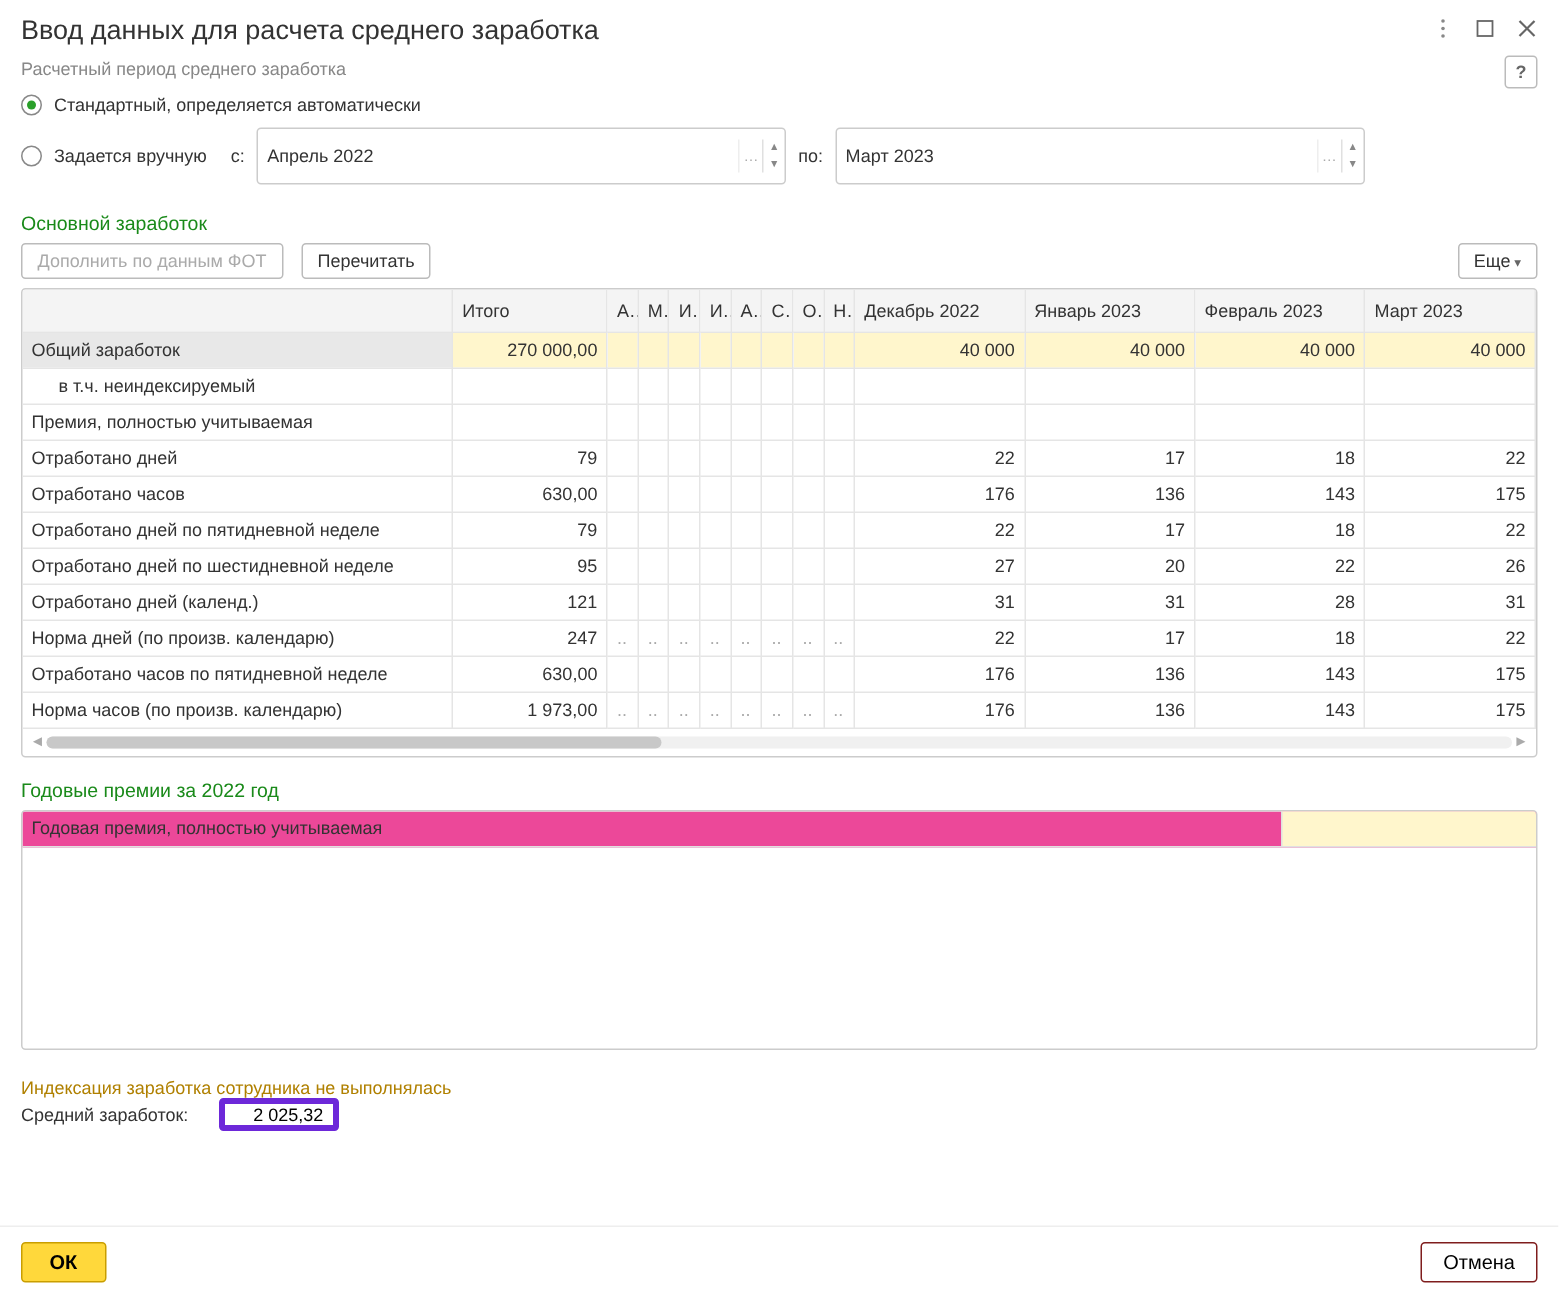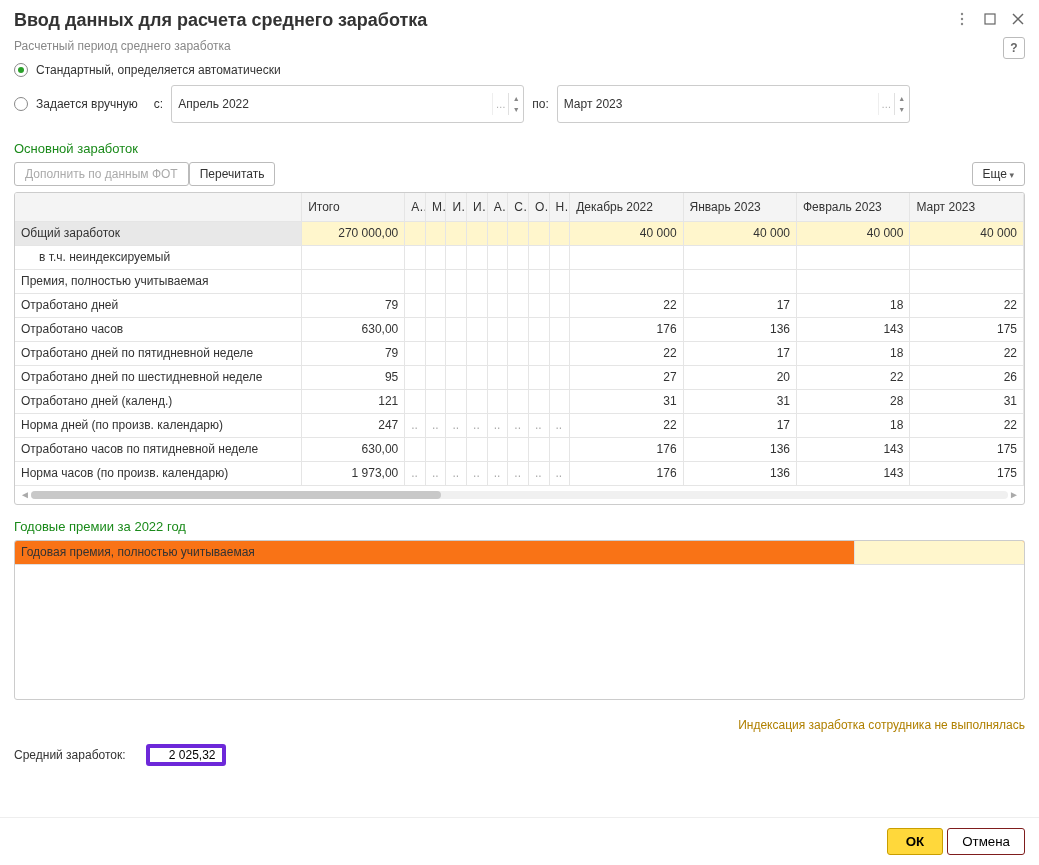--- a/index.html
+++ b/index.html
@@ -11,21 +11,21 @@
     color: #333;
     width: 1039px;
     height: 865px;
     overflow: hidden;
   }
   .window { display: flex; flex-direction: column; height: 865px; }
   .titlebar {
     display: flex; align-items: center; justify-content: space-between;
     padding: 10px 14px 6px 14px;
   }
-  .titlebar h1 { font-size: 18px; font-weight: bold; margin: 0; color: #333; }
+  .titlebar h1 { font-size: 18px; font-weight: normal; margin: 0; color: #333; }
   .titlebar-icons { display: flex; gap: 14px; align-items: center; }
   .titlebar-icons svg { width: 14px; height: 14px; cursor: pointer; }
 
   .content { padding: 2px 14px 14px 14px; flex: 1; display: flex; flex-direction: column; position: relative; }
 
   .period-label { color: #888; font-size: 12px; margin-bottom: 6px; }
   .help-btn {
     position: absolute; right: 14px; top: 0;
     width: 22px; height: 22px; border: 1px solid #bbb; border-radius: 3px;
     background: #fff; font-weight: bold; color: #666; text-align: center;
@@ -49,21 +49,21 @@
   .date-btn {
     width: 16px; height: 22px; display: flex; align-items: center; justify-content: center;
     color: #aaa; font-size: 10px; cursor: pointer; border-left: 1px solid #eee;
   }
   .spinner { display: flex; flex-direction: column; border-left: 1px solid #e0e0e0; }
   .spin { width: 14px; height: 11px; font-size: 7px; color: #888; display: flex; align-items: center; justify-content: center; cursor: pointer; }
 
   .section-title { color: #1a8a1a; font-size: 13px; margin: 14px 0 6px 0; }
 
   .toolbar { display: flex; align-items: center; justify-content: space-between; margin-bottom: 6px; }
-  .toolbar-left { display: flex; gap: 0; }
+  .toolbar-left { display: flex; gap: 12px; }
   .btn {
     border: 1px solid #bbb; border-radius: 3px; background: #fff;
     padding: 4px 10px; font-size: 12px; cursor: pointer; color: #333;
   }
   .btn.disabled { color: #aaa; }
   .btn-more::after { content: " ▾"; font-size: 9px; color: #666; }
 
   .grid-wrap { border: 1px solid #ccc; border-radius: 3px; overflow: hidden; }
   .grid-scroll { overflow-x: auto; }
   table.grid { border-collapse: collapse; width: 100%; table-layout: fixed; }
@@ -85,34 +85,34 @@
   .dots { color: #aaa; font-size: 10px; text-align: right; }
 
   .hscroll {
     height: 18px; display: flex; align-items: center; padding: 2px 4px;
   }
   .hscroll .track { flex: 1; height: 8px; background: #f0f0f0; border-radius: 4px; position: relative; }
   .hscroll .thumb { position: absolute; left: 0; top: 0; height: 8px; width: 42%; background: #c8c8c8; border-radius: 4px; }
   .hscroll .arrow { width: 12px; text-align: center; color: #aaa; font-size: 10px; }
 
   .bonus-table { border: 1px solid #ccc; border-radius: 3px; height: 160px; overflow: hidden; }
-  .bonus-header-row { display: flex; background: #f97316; height: 24px; align-items: center; border-bottom: 1px solid #e0e0e0; }
+  .bonus-header-row { display: flex; background: #ec4899; height: 24px; align-items: center; border-bottom: 1px solid #e0e0e0; }
   .bonus-label { flex: 1; padding: 0 6px; }
   .bonus-value { width: 170px; background: #fff6cc; height: 24px; border-left: 1px solid #e0e0e0; }
 
-  .info-text { color: #b08000; margin: 18px 0 12px 0; font-size: 12px; text-align: right; }
+  .info-text { color: #b08000; margin: 18px 0 0 0; font-size: 12px; }
 
   .footer-row { display: flex; align-items: center; gap: 20px; }
   .avg-input {
     border: 4px solid #6d28d9; border-radius: 3px; width: 80px; height: 22px;
     text-align: right; padding: 0 6px; font-size: 12px;
   }
 
   .dialog-buttons {
-    display: flex; justify-content: flex-end; gap: 4px;
+    display: flex; justify-content: space-between; gap: 4px;
     padding: 10px 14px; border-top: 1px solid #eee;
   }
   .btn-ok {
     background: #ffd83b; border: 1px solid #c99e00; font-weight: bold;
     padding: 5px 18px; border-radius: 3px; cursor: pointer;
   }
   .btn-cancel {
     background: #fff; border: 1px solid #7f1d1d; padding: 5px 14px;
     border-radius: 3px; cursor: pointer;
   }

